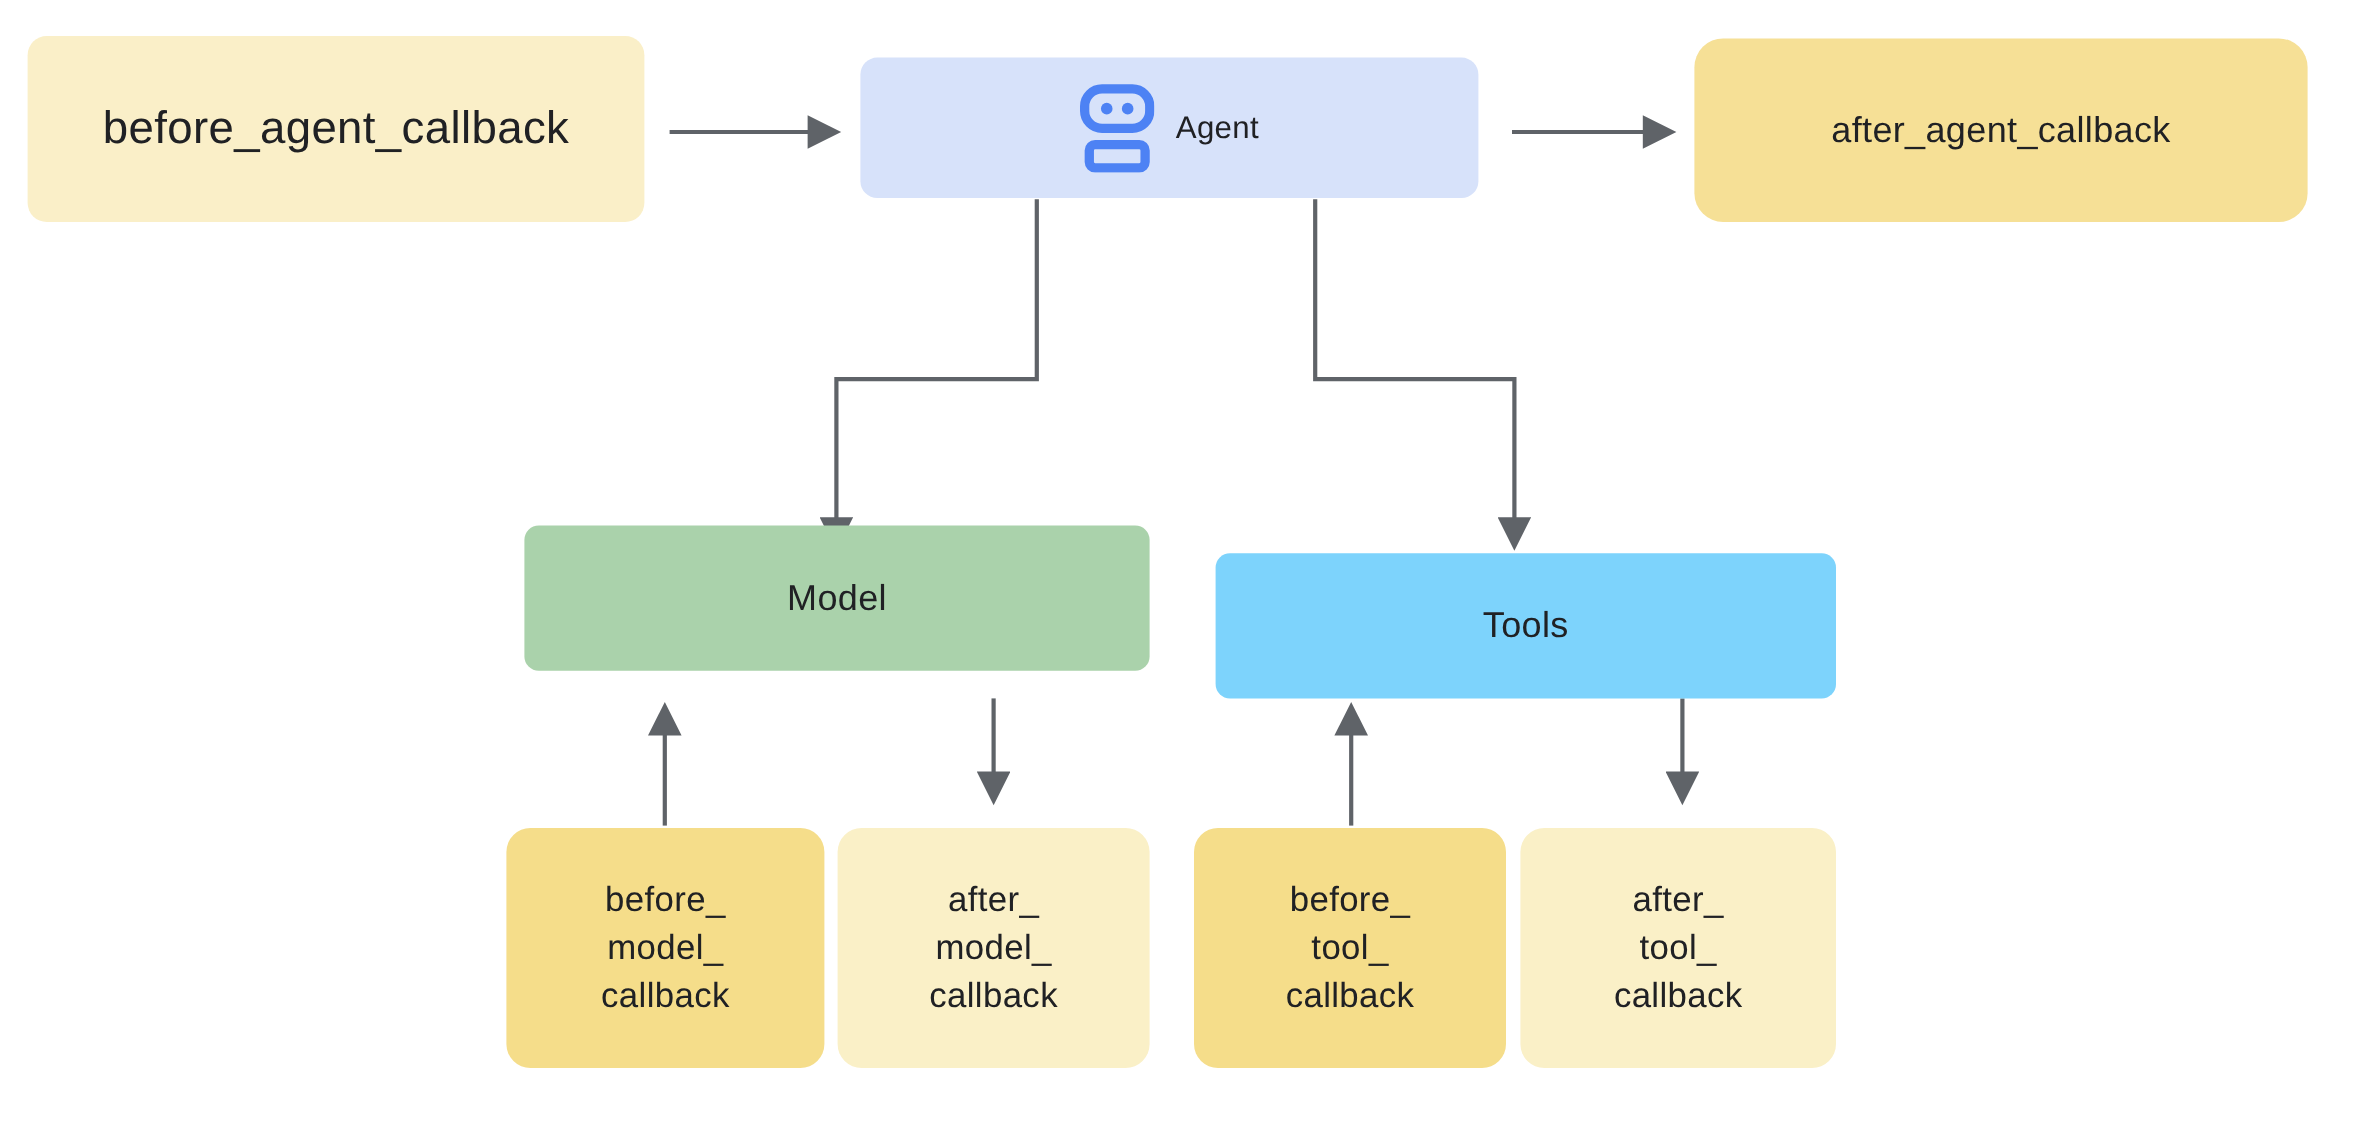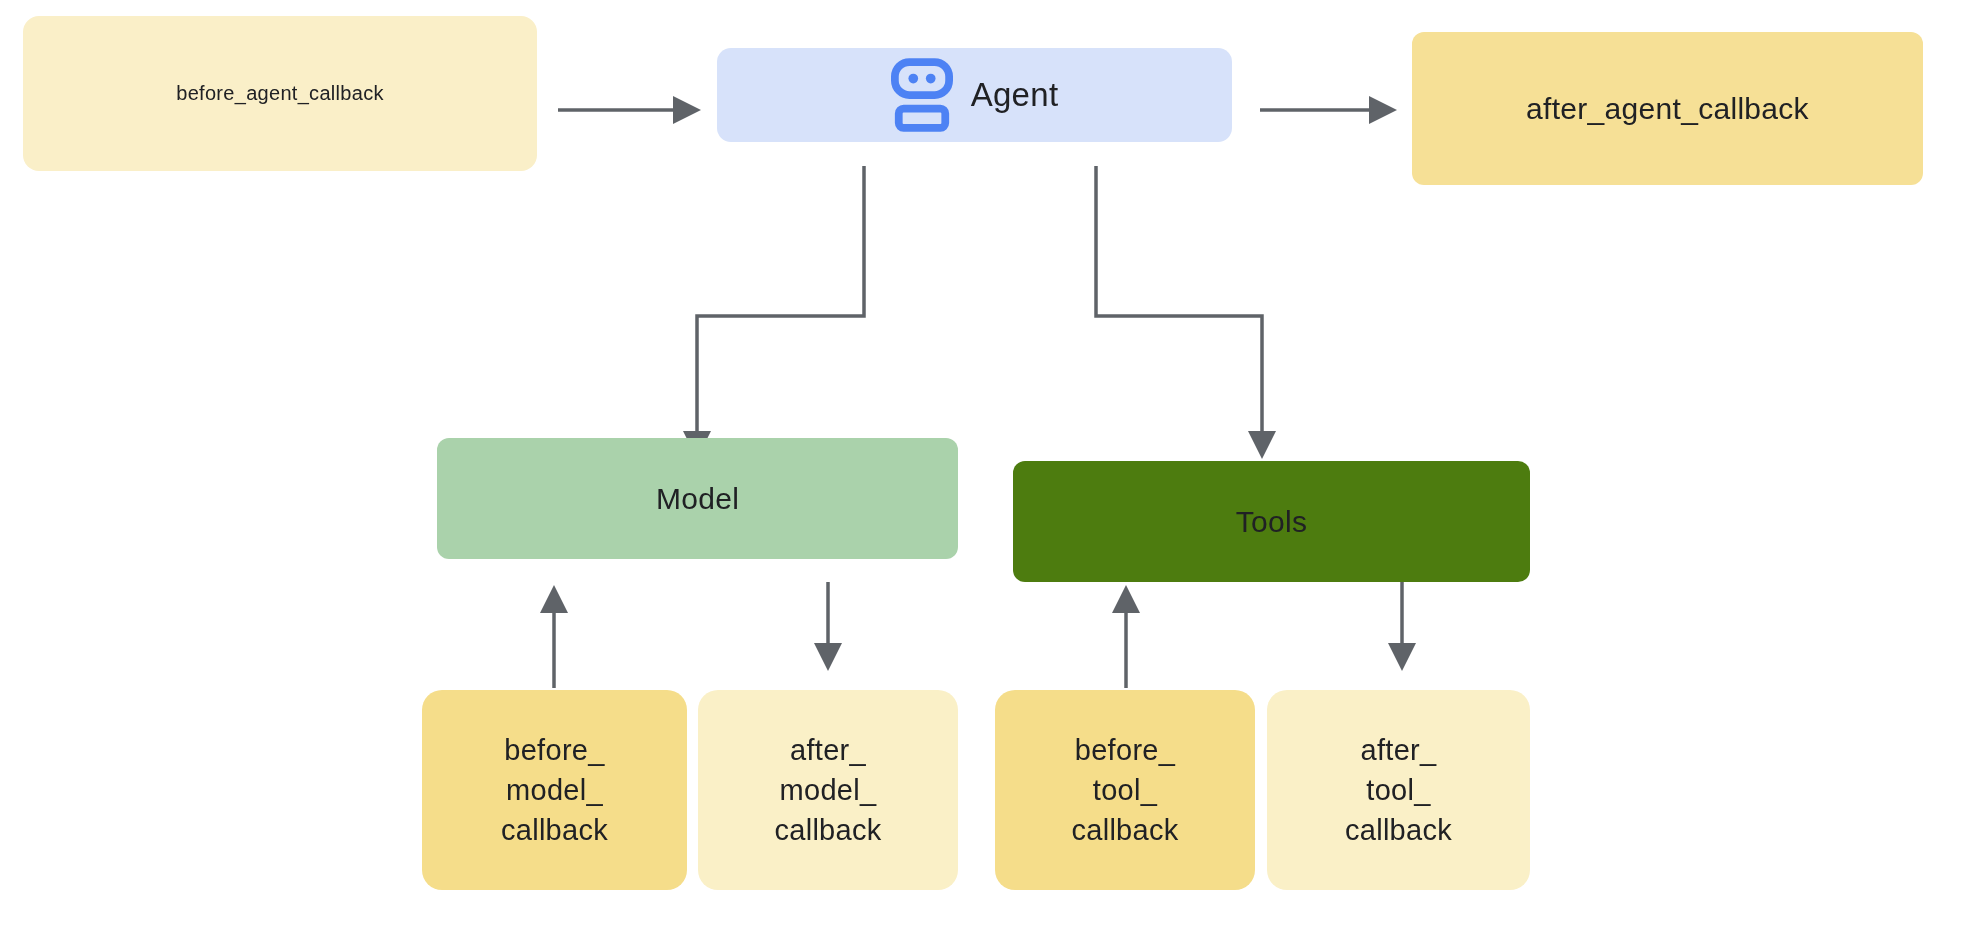--- a/index.html
+++ b/index.html
@@ -31,23 +31,23 @@
     align-items: center;
     justify-content: center;
     text-align: center;
     box-sizing: border-box;
     letter-spacing: 0.3px;
   }
   .node .label {
     white-space: pre-line;
   }
   
-  .n-before-agent { left: 23px;  top: 16px;  width: 514px; height: 155px; border-radius: 16px; font-size: 20px; }
-  .n-agent        { left: 717px; top: 48px;  width: 515px; height: 94px; border-radius: 14px; font-size: 33px; gap: 18px; }
-  .n-after-agent  { left: 1412px;top: 32px;  width: 511px; height: 153px; border-radius: 12px; font-size: 30px; }
+  .n-before-agent { left: 23px;  top: 30px;  width: 514px; height: 155px; border-radius: 16px; font-size: 38px; }
+  .n-agent        { left: 717px; top: 48px;  width: 515px; height: 117px; border-radius: 14px; font-size: 26px; gap: 18px; }
+  .n-after-agent  { left: 1412px;top: 32px;  width: 511px; height: 153px; border-radius: 24px; font-size: 30px; }
   
   .n-model        { left: 437px; top: 438px; width: 521px; height: 121px; border-radius: 12px; font-size: 30px; }
   .n-tools        { left: 1013px;top: 461px; width: 517px; height: 121px; border-radius: 12px; font-size: 30px; }
   
   .n-before-model { left: 422px; top: 690px; width: 265px; height: 200px; border-radius: 20px; font-size: 29px; line-height: 40px; }
   .n-after-model  { left: 698px; top: 690px; width: 260px; height: 200px; border-radius: 20px; font-size: 29px; line-height: 40px; }
   .n-before-tool  { left: 995px; top: 690px; width: 260px; height: 200px; border-radius: 20px; font-size: 29px; line-height: 40px; }
   .n-after-tool   { left: 1267px;top: 690px; width: 263px; height: 200px; border-radius: 20px; font-size: 29px; line-height: 40px; }
   .robot {
     width: 62px;
@@ -92,21 +92,21 @@
   </div>
 
   <div class="node n-after-agent" style="background-color: rgb(246, 224, 150); color: rgb(32, 33, 36);">
     <span class="label">after_agent_callback</span>
   </div>
 
   <div class="node n-model" style="background-color: rgb(170, 210, 171); color: rgb(32, 33, 36);">
     <span class="label">Model</span>
   </div>
 
-  <div class="node n-tools" style="background-color: #4d7c0f; color: rgb(32, 33, 36);">
+  <div class="node n-tools" style="background-color: #7dd3fc; color: rgb(32, 33, 36);">
     <span class="label">Tools</span>
   </div>
 
   <div class="node n-before-model" style="background-color: rgb(245, 221, 138); color: rgb(32, 33, 36);">
     <span class="label">before_
 model_
 callback</span>
   </div>
 
   <div class="node n-after-model" style="background-color: rgb(250, 240, 199); color: rgb(32, 33, 36);">

